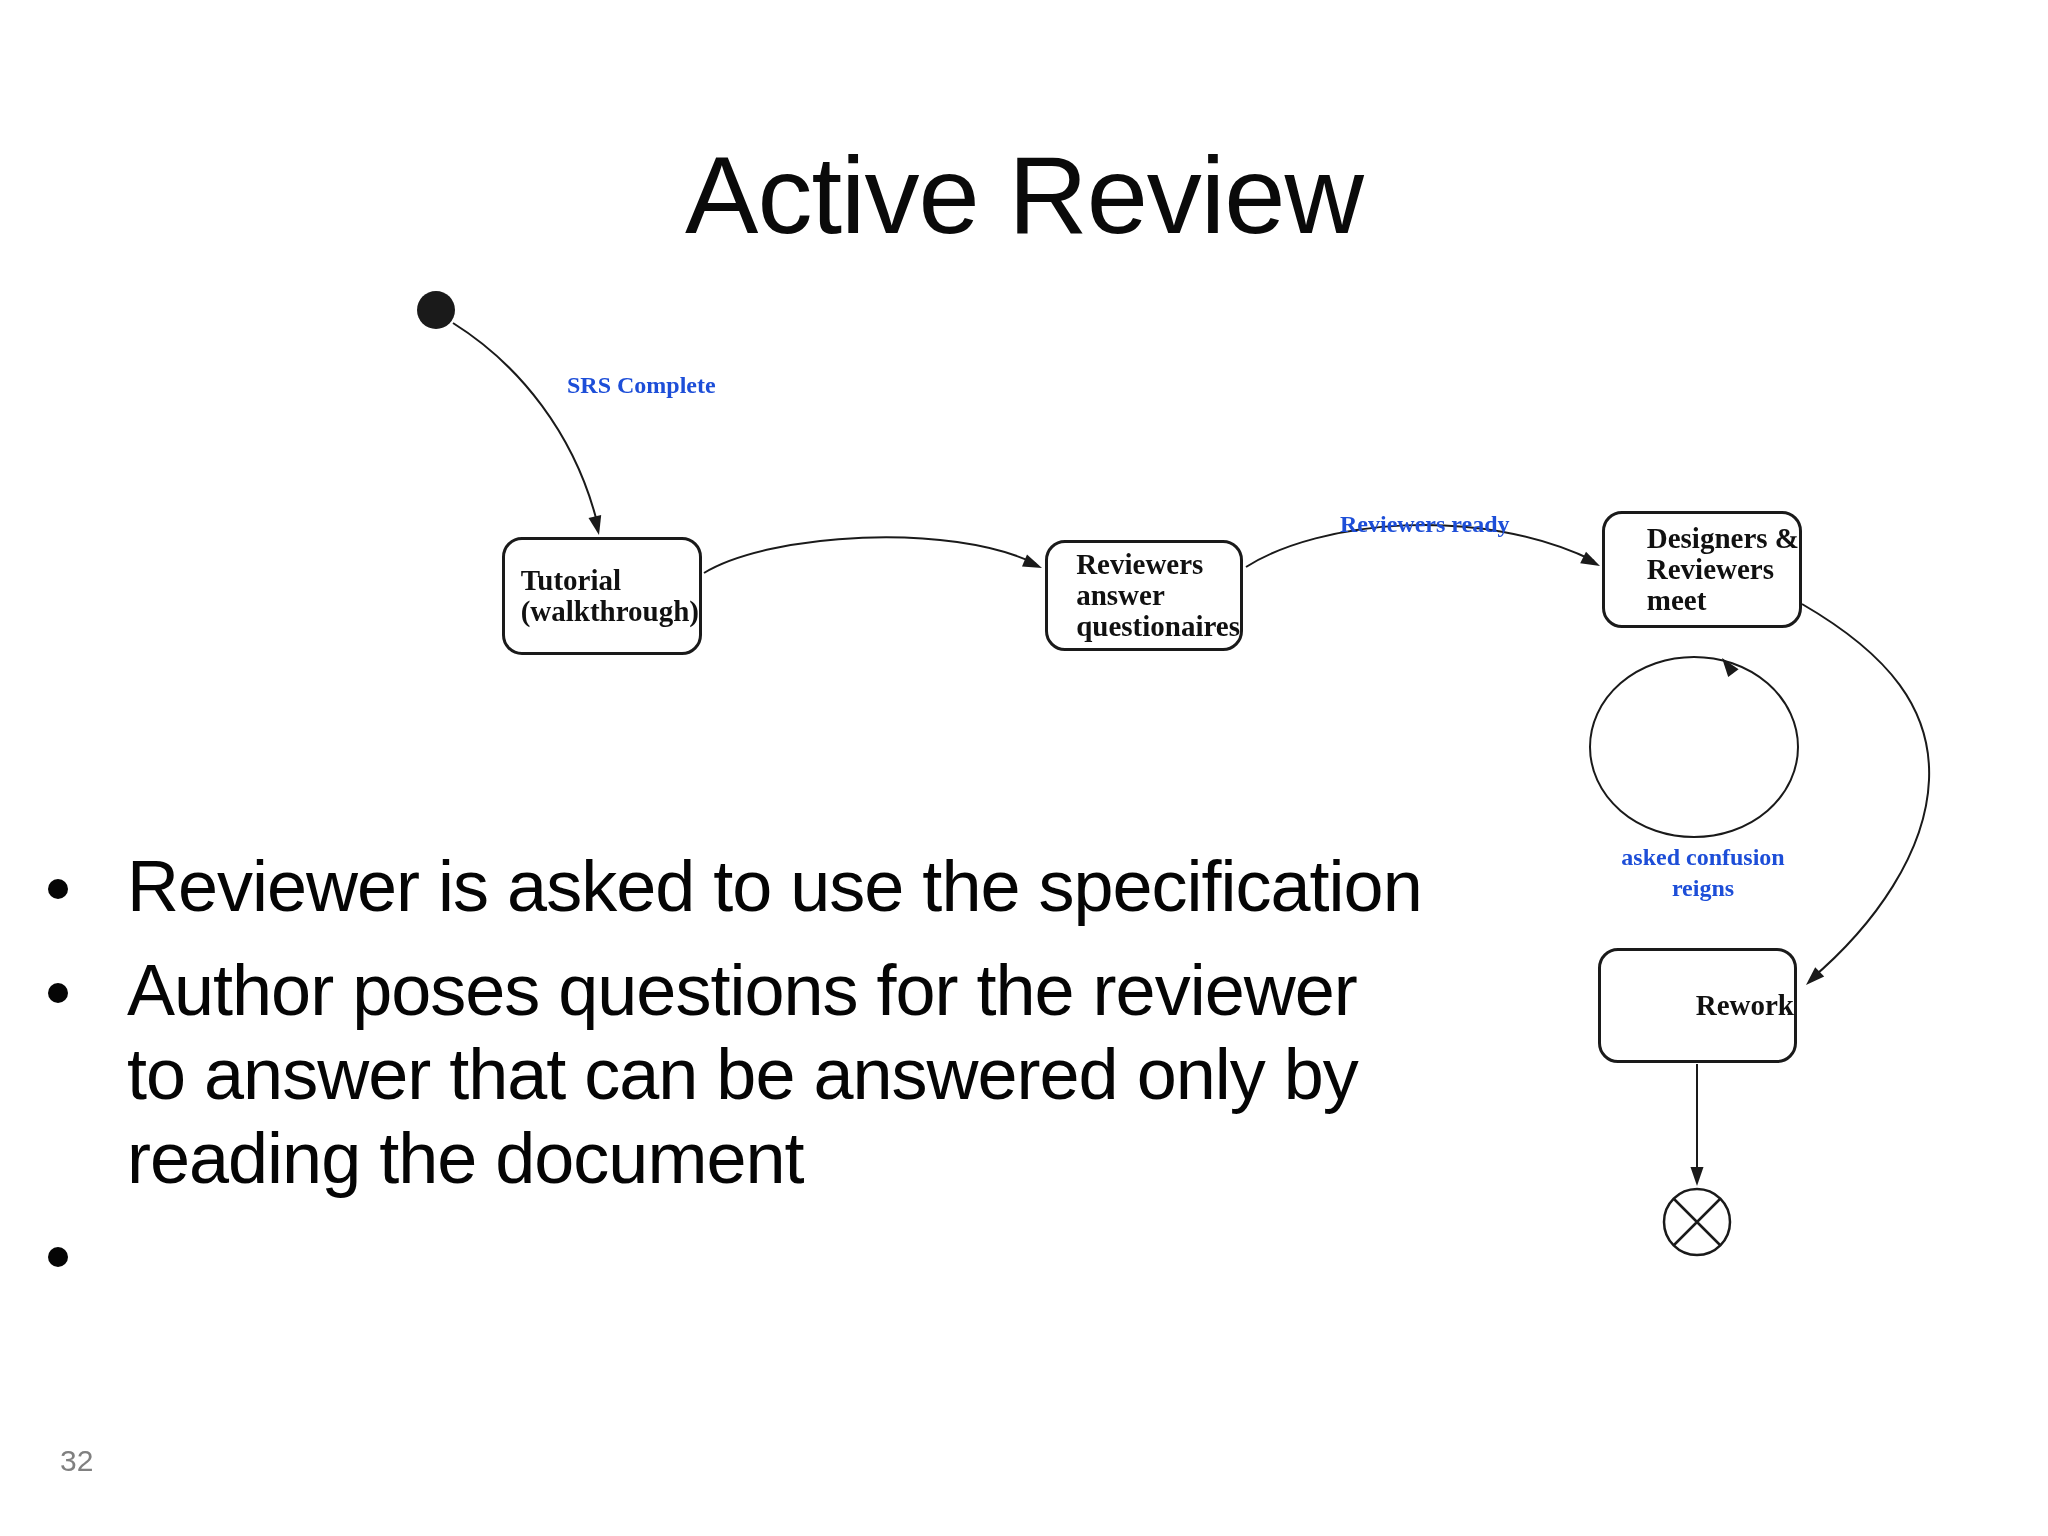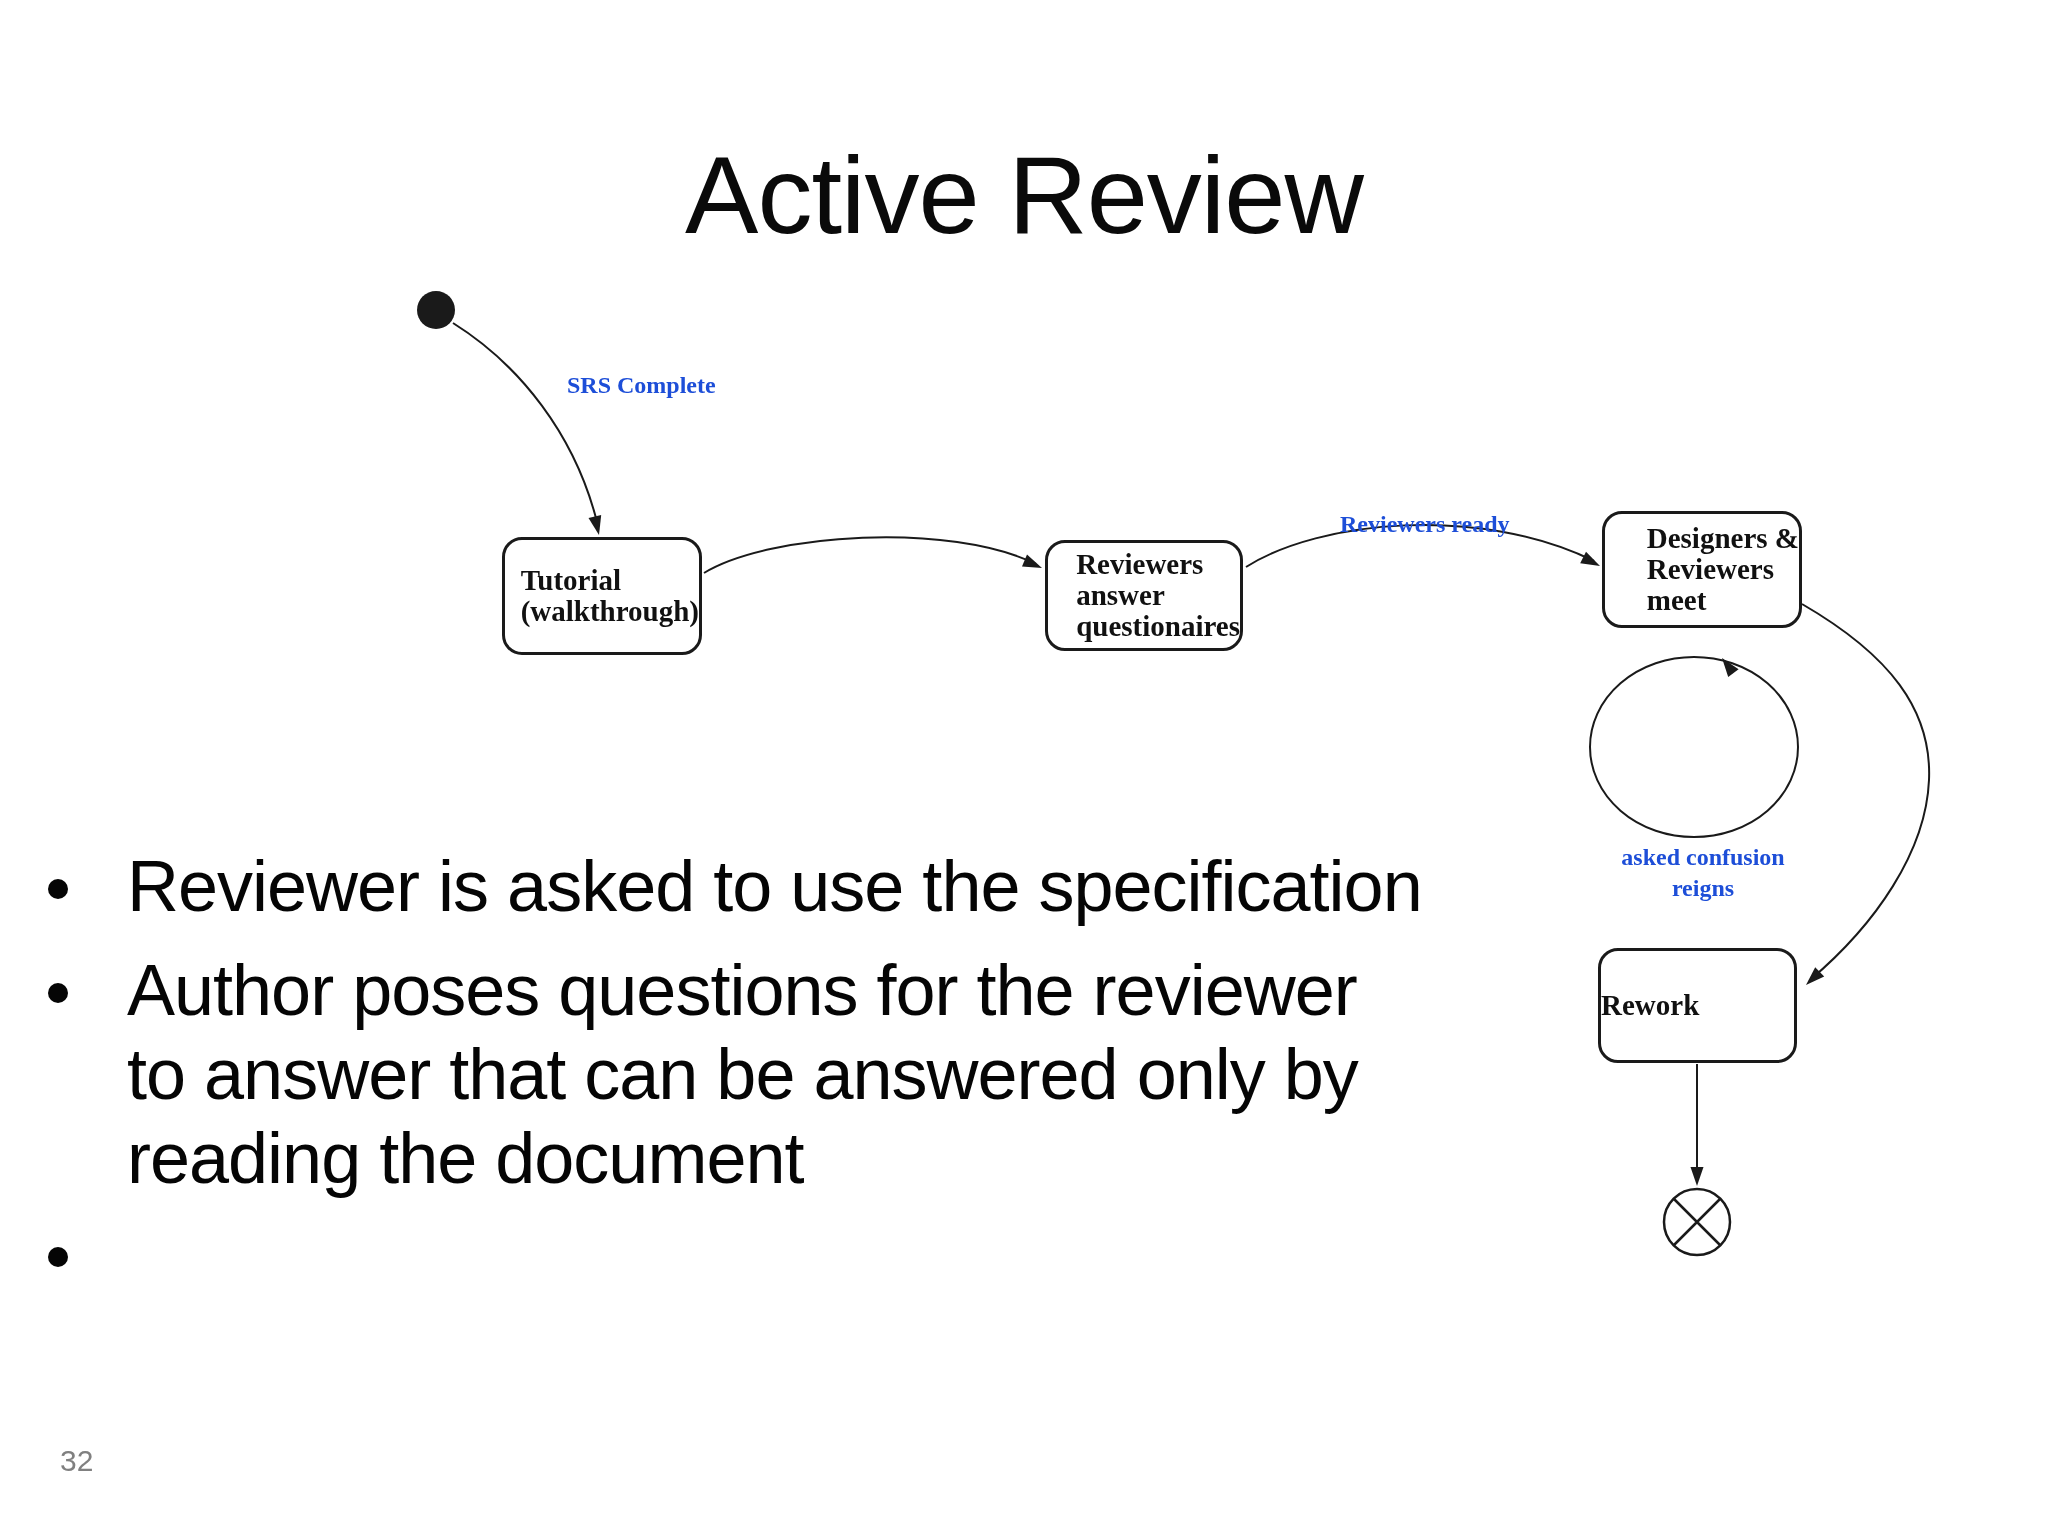--- a/index.html
+++ b/index.html
@@ -20,21 +20,21 @@
     border:3px solid #1a1a1a; border-radius:20px; background:#ffffff;
     display:flex; flex-direction:column; justify-content:center;
     font-family:"Liberation Serif", serif; font-weight:700;
     font-size:29px; line-height:31px; color:#111;
     white-space:pre-line; padding-left:6px;align-items:flex-end;
   }
   .state.tutorial  { left:502px;  top:537px; width:200px; height:118px; }
   .state.reviewers { left:1045px; top:540px; width:198px; height:111px; }
   .state.designers { left:1602px; top:511px; width:200px; height:117px; }
   .state.rework    { left:1598px; top:948px; width:199px; height:115px;
-                     padding-left:0; align-items:flex-start; }
+                     padding-left:0; align-items:flex-end; }
 
   .dlabel {
     position:absolute;
     font-family:"Liberation Serif", serif; font-weight:700;
     font-size:24px; line-height:31px; color:#1d4ed8; white-space:pre-line;
   }
   .dlabel.srs       { left:567px;  top:370px; }
   .dlabel.ready     { left:1340px; top:478px;margin-top:31px; }
   .dlabel.confusion { left:1593px; top:842px; width:220px; text-align:center; }
 

